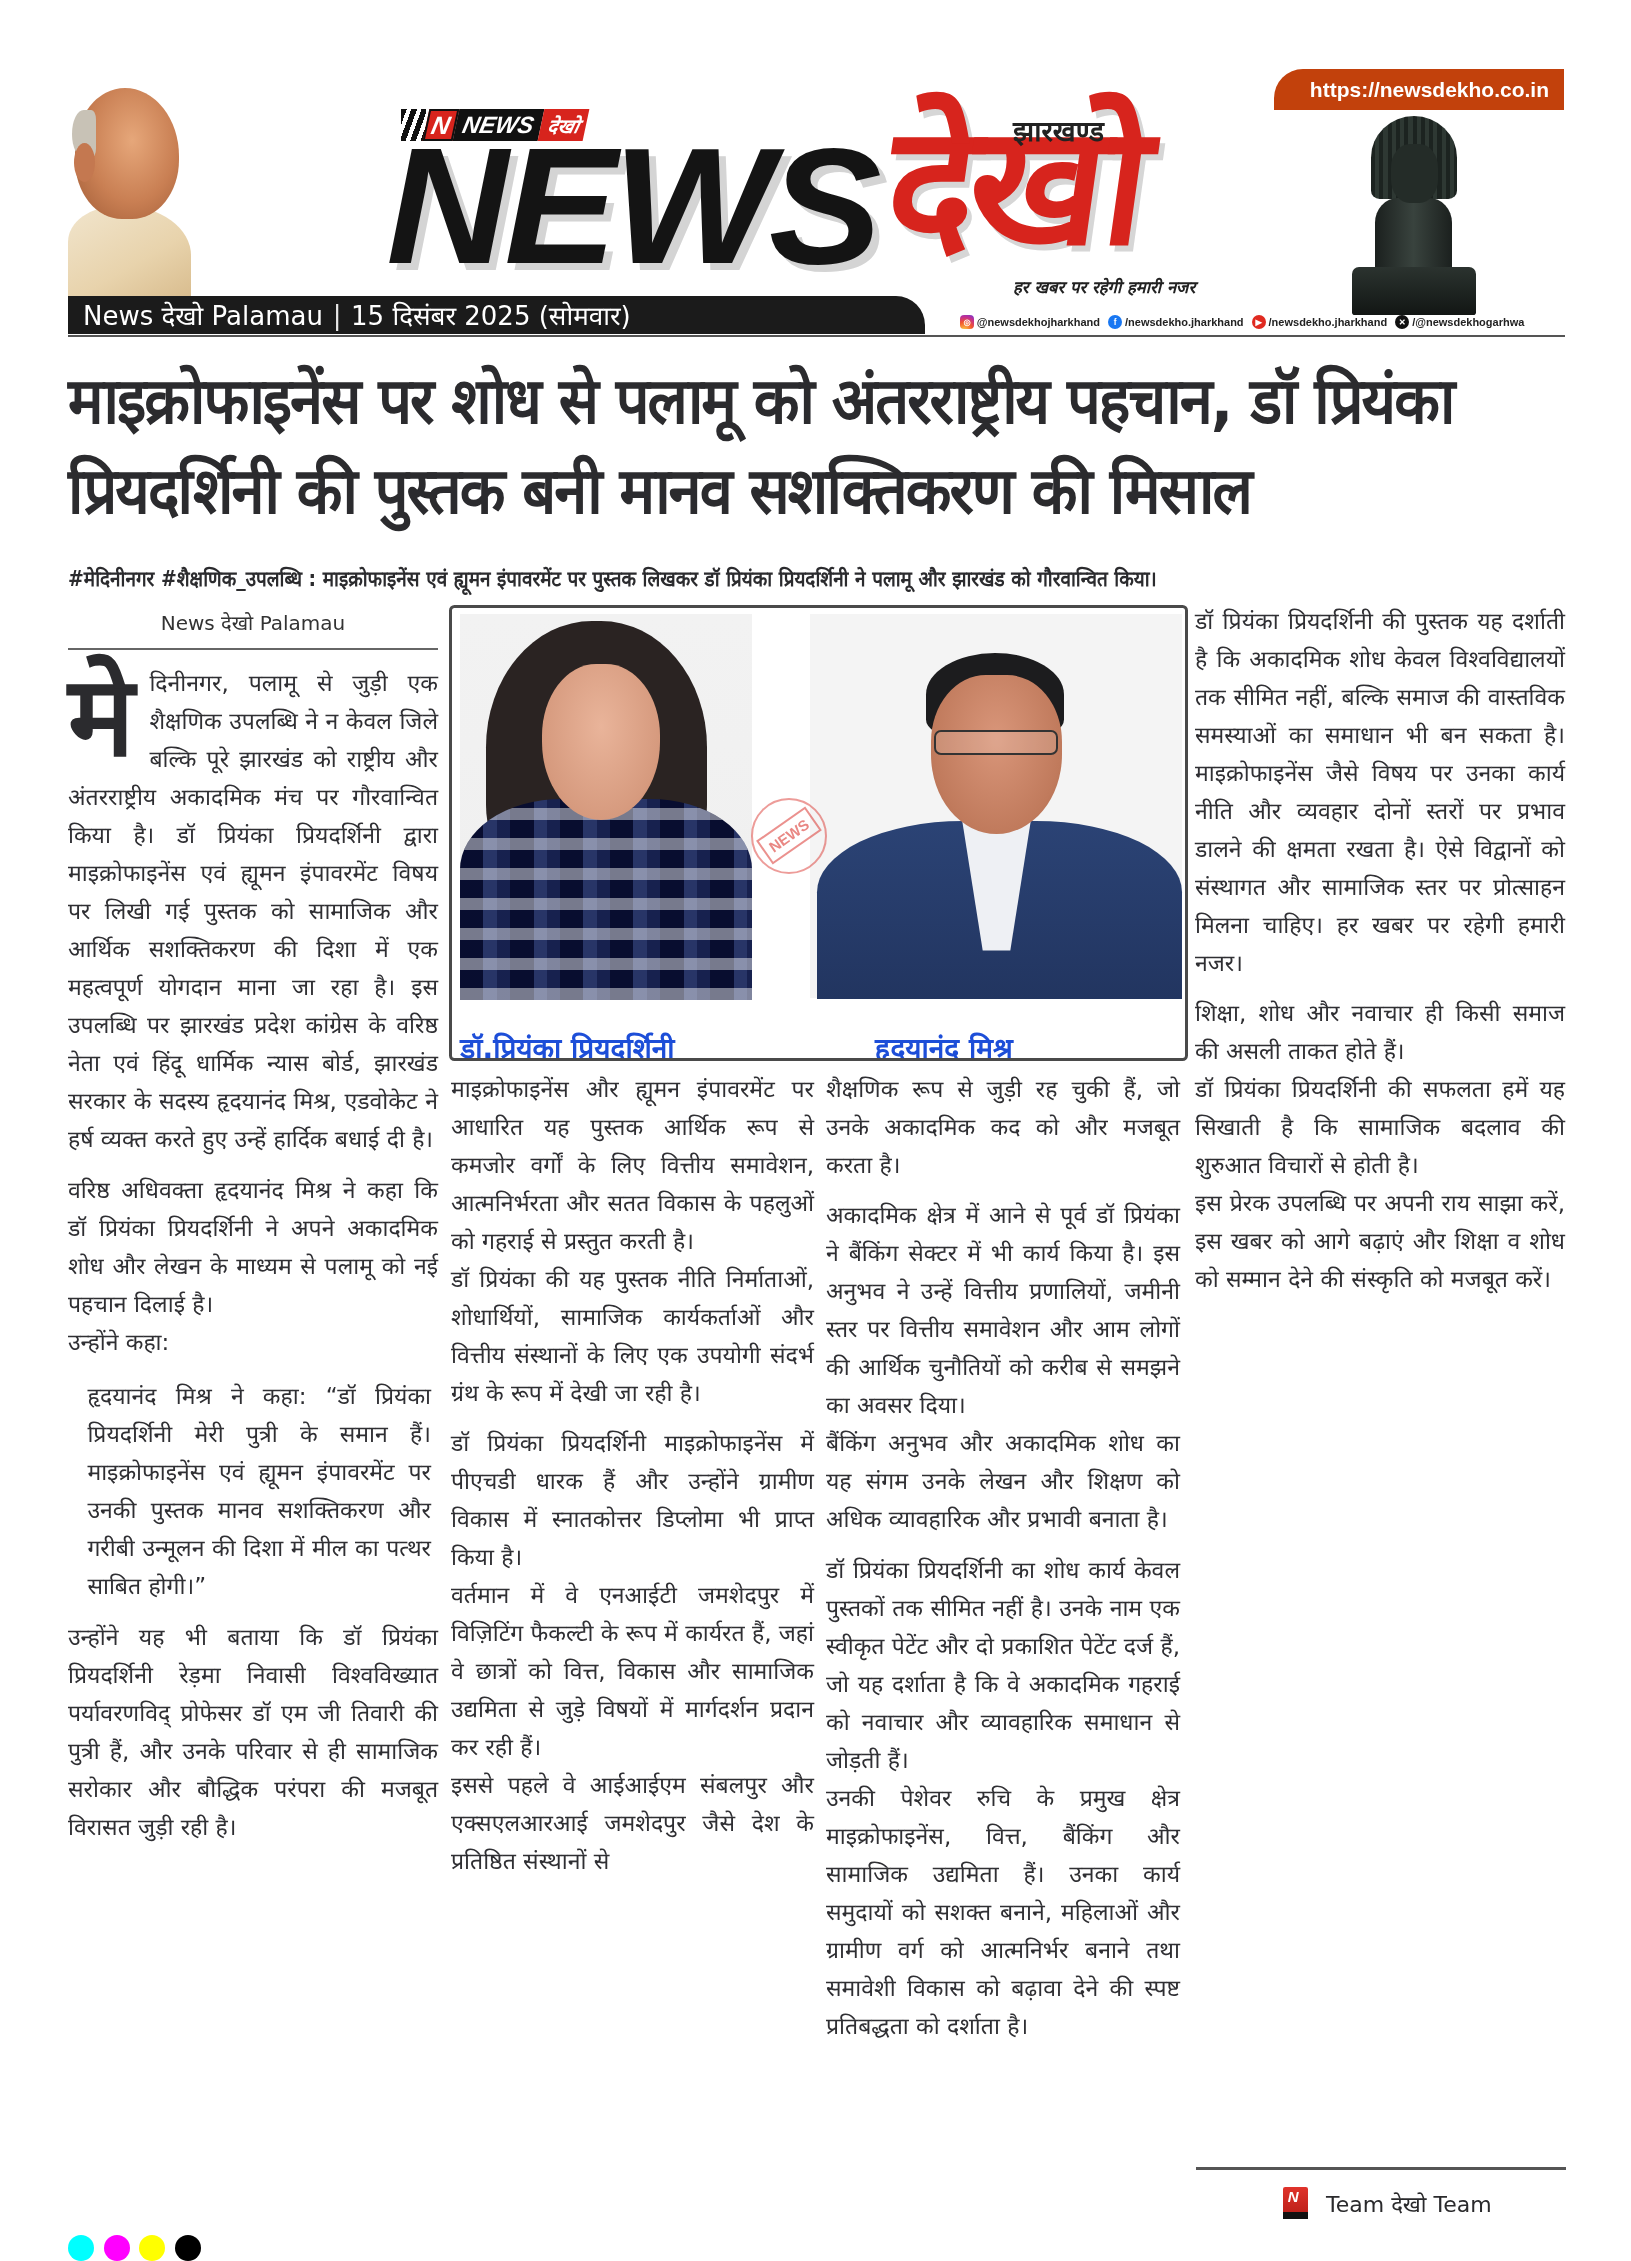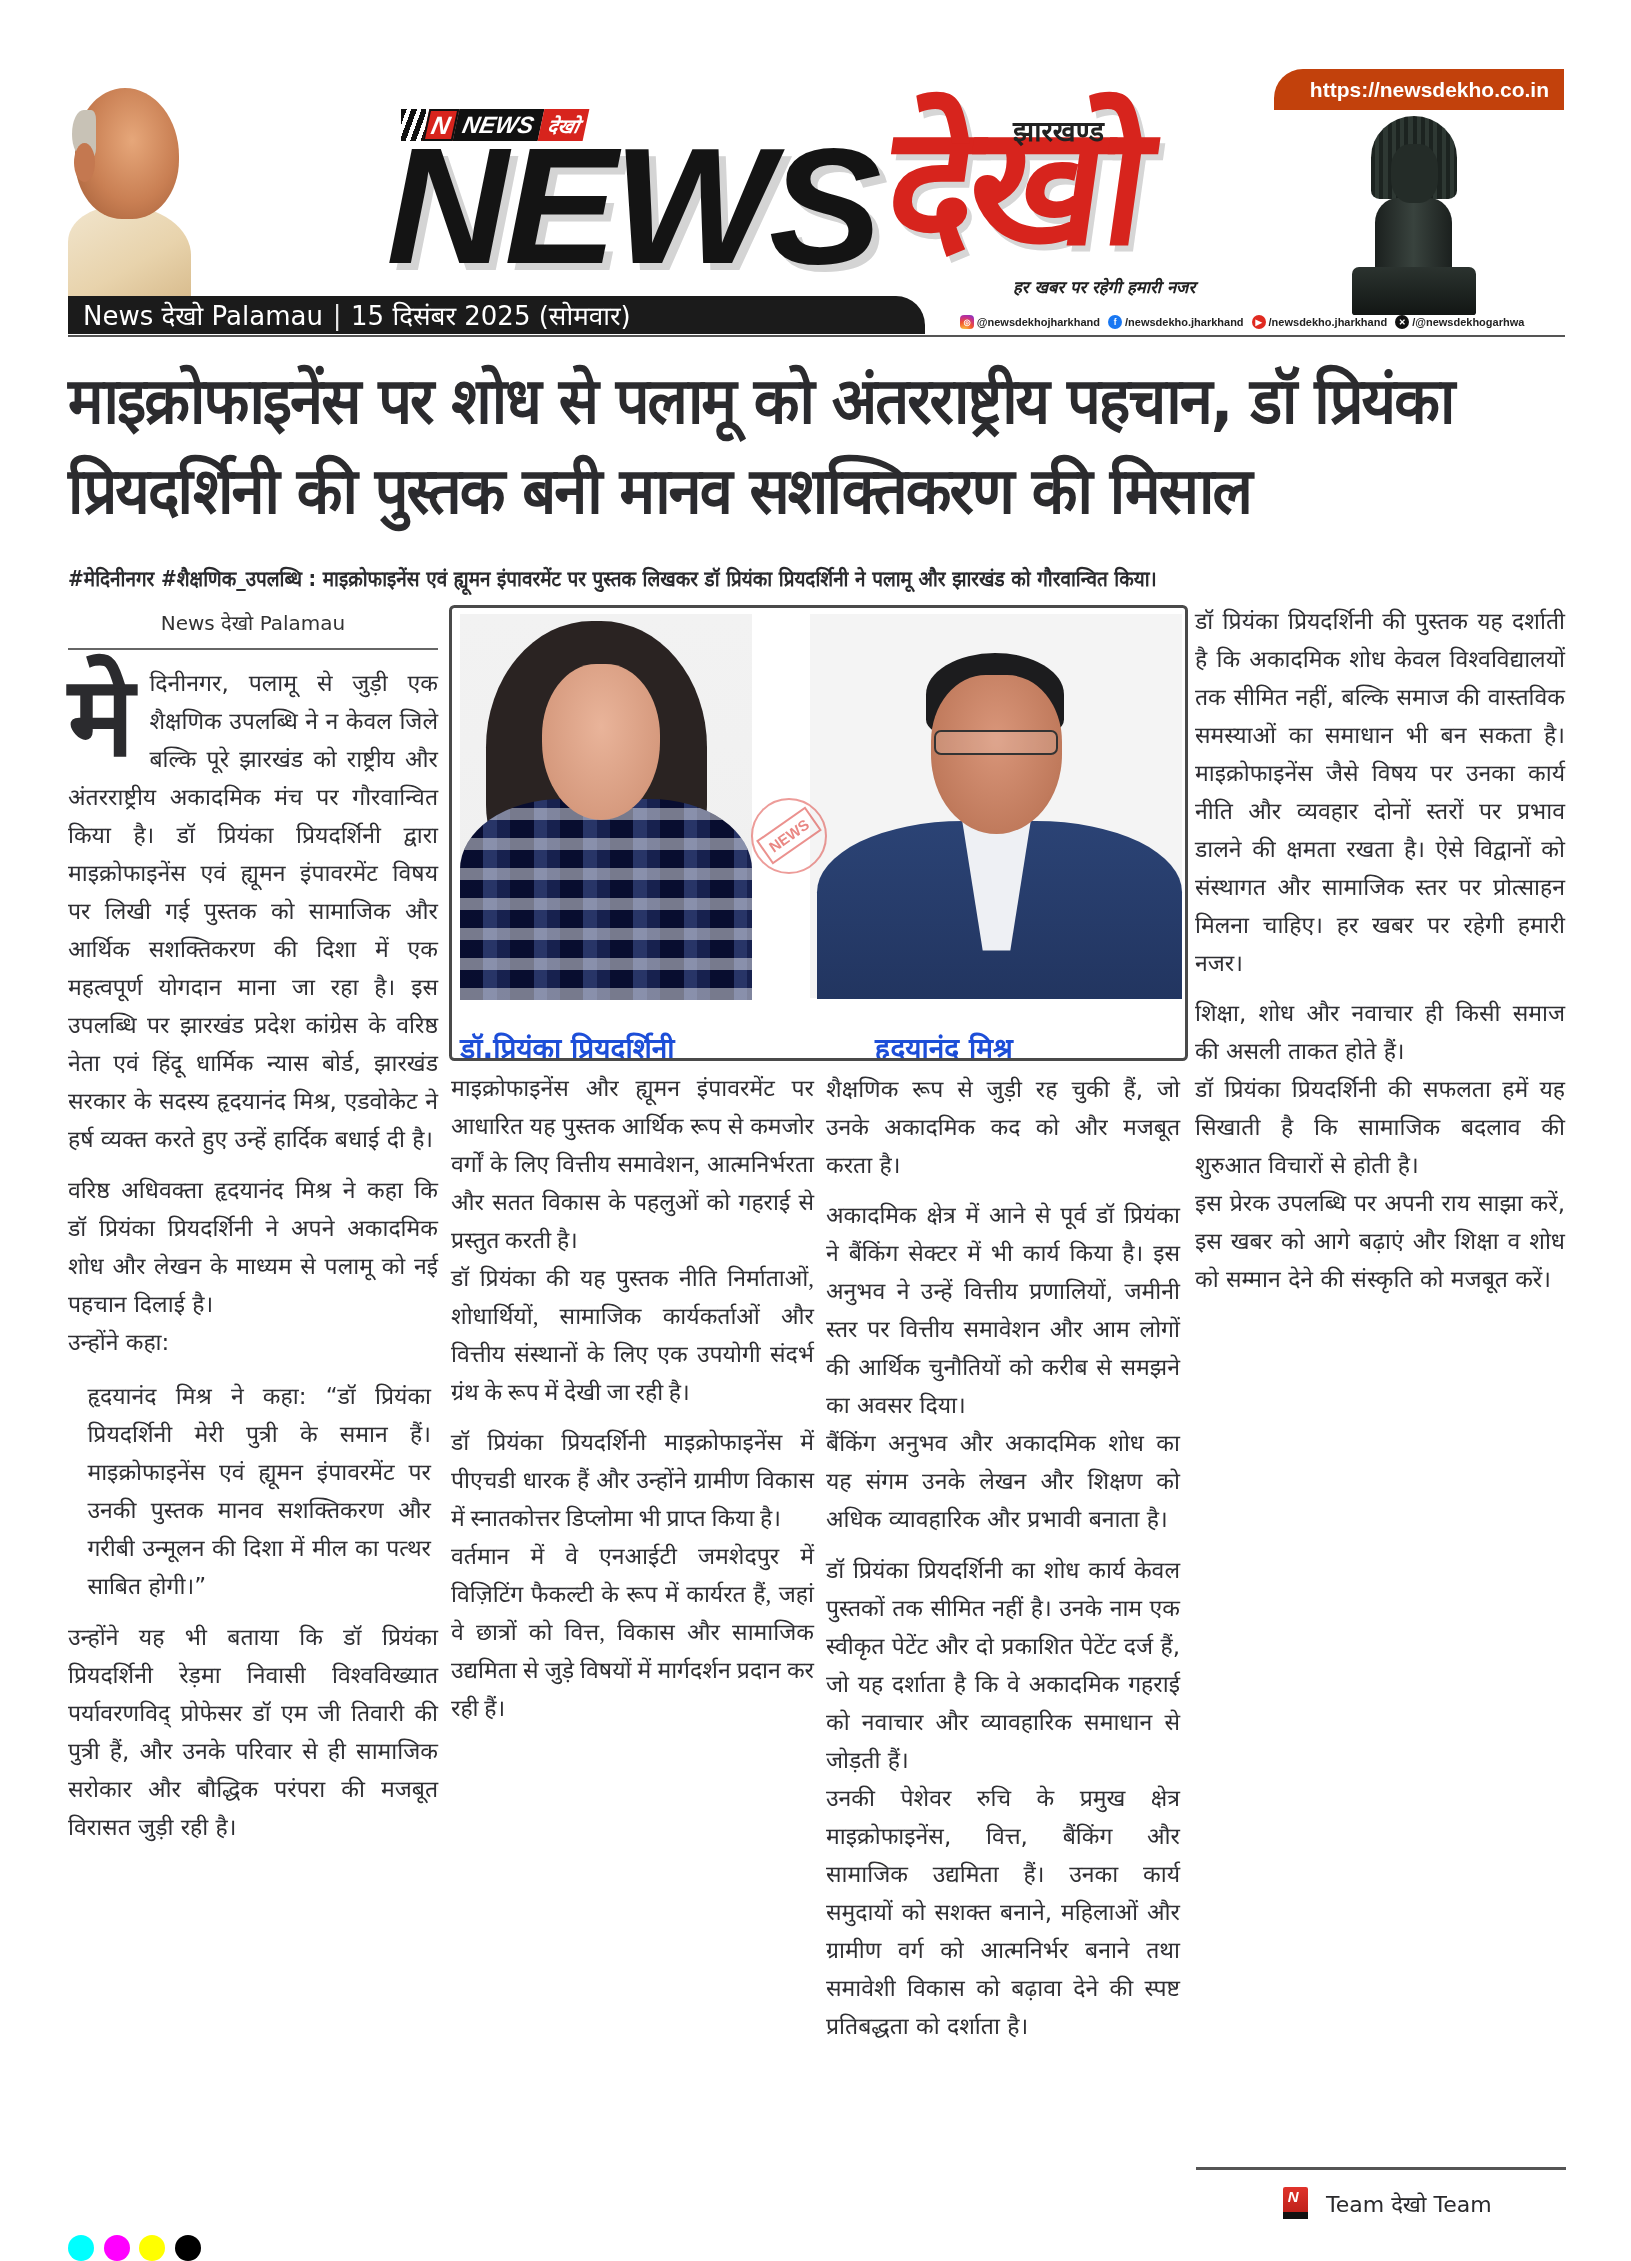--- a/index.html
+++ b/index.html
@@ -71,21 +71,21 @@
   .photo-right .face { position: absolute; left: 121px; top: 61px; width: 131px; height: 159px; border-radius: 42% 42% 50% 50%; background: radial-gradient(ellipse at 50% 40%, #d9967a 0%, #c07a5c 70%, #a8644a 100%); }
   .photo-right .glasses { position: absolute; left: 124px; top: 116px; width: 124px; height: 25px; border: 2.8px solid #333; border-radius: 7px; background: rgba(255,255,255,.15); }
   .photo-right .suit { position: absolute; left: 7px; top: 207px; width: 365px; height: 178px; border-radius: 40% 40% 0 0; background: linear-gradient(180deg, #2b4375 0%, #223560 100%); }
   .photo-right .collar { position: absolute; left: 152px; top: 206px; width: 69px; height: 131px; background: #eef0f4; clip-path: polygon(0 0, 100% 0, 70% 100%, 30% 100%); }
   .watermark { position: absolute; left: 299px; top: 190px; width: 76px; height: 76px; border-radius: 50%; border: 2.1px solid rgba(215,36,29,.45); display: flex; align-items: center; justify-content: center; }
   .watermark span { transform: rotate(-35deg); color: rgba(215,36,29,.55); font: 900 15px "Liberation Sans", sans-serif; border: 2.1px solid rgba(215,36,29,.5); padding: 4.1px 5.5px; }
   .caption { position: absolute; top: 420px; font: 700 28px "DejaVu Sans", sans-serif; color: #1d4ed8; }
   .caption-left { left: 8.3px; }
   .caption-right { left: 423px; }
 
-  .col2 { position: absolute; left: 451px; top: 1070px; width: 363px; font-family: Liberation Serif, serif; }
+  .col2 { position: absolute; left: 451px; top: 1070px; width: 363px; }
   .col3 { position: absolute; left: 826px; top: 1070px; width: 354px; }
   .col4 { position: absolute; left: 1195px; top: 602px; width: 370px; }
 
   .team-rule { position: absolute; left: 1196px; top: 2167px; width: 370px; height: 2.8px; background: #555; }
   .team { position: absolute; left: 1283px; top: 2187px; display: flex; align-items: center; gap: 18px; font: 400 22px "DejaVu Sans", sans-serif; color: #2a2a2c; }
   .team-logo { width: 25px; height: 32px; border-radius: 2.1px; background: linear-gradient(180deg, #e0332b 0%, #b61c16 100%); position: relative; }
   .team-logo::before { content: "N"; position: absolute; left: 4.8px; top: 1.4px; color: #fff; font: italic 900 15px "Liberation Sans", sans-serif; }
   .team-logo::after { content: ""; position: absolute; left: 0; bottom: 0; width: 25px; height: 7px; background: #111; }
 
   .cmyk { position: absolute; left: 68px; top: 2235px; display: flex; gap: 9.7px; }
@@ -184,20 +184,21 @@
   </div>
   <figcaption class="caption caption-left">डॉ.प्रियंका  प्रियदर्शिनी</figcaption>
   <figcaption class="caption caption-right">हृदयानंद  मिश्र</figcaption>
 </figure>
 
 <section class="col2 body-text">
   <p class="tight">माइक्रोफाइनेंस और ह्यूमन इंपावरमेंट पर आधारित यह पुस्तक आर्थिक रूप से कमजोर वर्गों के लिए वित्तीय समावेशन, आत्मनिर्भरता और सतत विकास के पहलुओं को गहराई से प्रस्तुत करती है।</p>
   <p>डॉ प्रियंका की यह पुस्तक नीति निर्माताओं, शोधार्थियों, सामाजिक कार्यकर्ताओं और वित्तीय संस्थानों के लिए एक उपयोगी संदर्भ ग्रंथ के रूप में देखी जा रही है।</p>
   <p class="tight">डॉ प्रियंका प्रियदर्शिनी माइक्रोफाइनेंस में पीएचडी धारक हैं और उन्होंने ग्रामीण विकास में स्नातकोत्तर डिप्लोमा भी प्राप्त किया है।</p>
   <p class="tight">वर्तमान में वे एनआईटी जमशेदपुर में विज़िटिंग फैकल्टी के रूप में कार्यरत हैं, जहां वे छात्रों को वित्त, विकास और सामाजिक उद्यमिता से जुड़े विषयों में मार्गदर्शन प्रदान कर रही हैं।</p>
+  <p class="tight">इससे पहले वे आईआईएम संबलपुर और एक्सएलआरआई जमशेदपुर जैसे देश के प्रतिष्ठित संस्थानों से</p>
 </section>
 
 <section class="col3 body-text">
   <p>शैक्षणिक रूप से जुड़ी रह चुकी हैं, जो उनके अकादमिक कद को और मजबूत करता है।</p>
   <p class="tight">अकादमिक क्षेत्र में आने से पूर्व डॉ प्रियंका ने बैंकिंग सेक्टर में भी कार्य किया है। इस अनुभव ने उन्हें वित्तीय प्रणालियों, जमीनी स्तर पर वित्तीय समावेशन और आम लोगों की आर्थिक चुनौतियों को करीब से समझने का अवसर दिया।</p>
   <p>बैंकिंग अनुभव और अकादमिक शोध का यह संगम उनके लेखन और शिक्षण को अधिक व्यावहारिक और प्रभावी बनाता है।</p>
   <p class="tight">डॉ प्रियंका प्रियदर्शिनी का शोध कार्य केवल पुस्तकों तक सीमित नहीं है। उनके नाम एक स्वीकृत पेटेंट और दो प्रकाशित पेटेंट दर्ज हैं, जो यह दर्शाता है कि वे अकादमिक गहराई को नवाचार और व्यावहारिक समाधान से जोड़ती हैं।</p>
   <p class="tight">उनकी पेशेवर रुचि के प्रमुख क्षेत्र माइक्रोफाइनेंस, वित्त, बैंकिंग और सामाजिक उद्यमिता हैं। उनका कार्य समुदायों को सशक्त बनाने, महिलाओं और ग्रामीण वर्ग को आत्मनिर्भर बनाने तथा समावेशी विकास को बढ़ावा देने की स्पष्ट प्रतिबद्धता को दर्शाता है।</p>
 </section>
 

